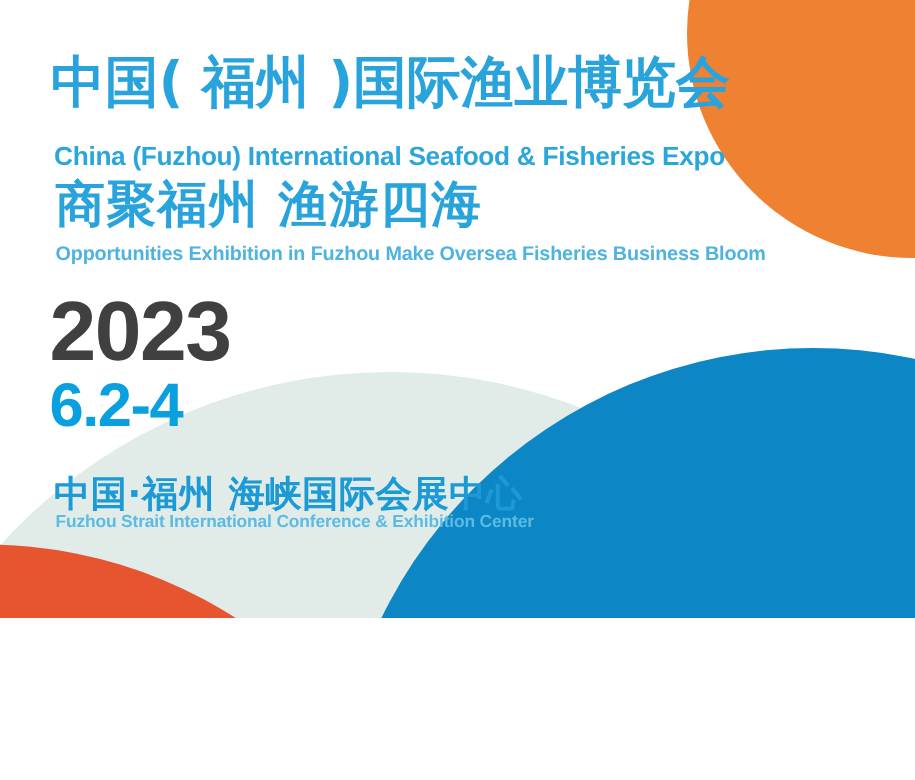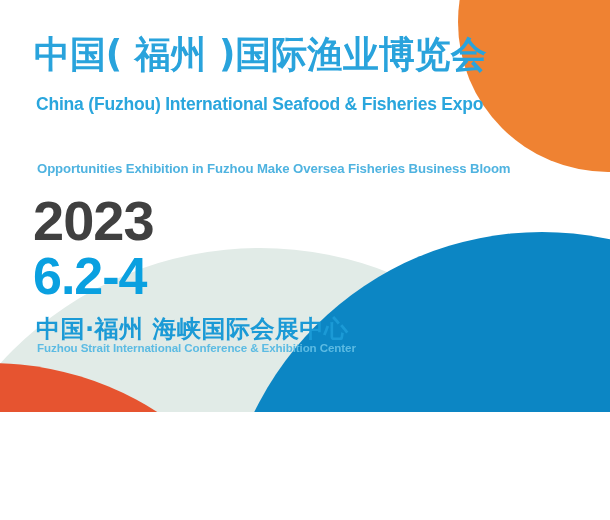--- a/index.html
+++ b/index.html
@@ -117,21 +117,21 @@
     font-size: 56px;
     font-weight: bold;
     color: #404040;
     letter-spacing: -1px;
     line-height: 1;
   }
 
   #dates {
     left: 33px;
     top: 250px;
-    font-size: 52px;
+    font-size: 41px;
     font-weight: bold;
     color: #0aa0e0;
     letter-spacing: -1px;
     line-height: 1;
   }
 
   #venue-cn {
     left: 36px;
     top: 313px;
     font-size: 24px;
@@ -182,20 +182,21 @@
   <div class="shape" id="shape-mint-circle"></div>
   <div class="shape" id="shape-red-circle"></div>
   <div class="shape" id="shape-blue-circle"></div>
 
   <div id="content">
 
     <div class="txt" id="title-cn">中国( 福州 )国际渔业博览会</div>
 
     <div class="txt" id="title-en">China (Fuzhou) International Seafood &amp; Fisheries Expo</div>
 
+    <div class="txt" id="slogan-cn">商聚福州  渔游四海</div>
 
     <div class="txt" id="slogan-en">Opportunities Exhibition in Fuzhou Make Oversea Fisheries Business Bloom</div>
 
     <div class="txt" id="year">2023</div>
 
     <div class="txt" id="dates">6.2-4</div>
 
     <div class="txt" id="venue-cn">中国·福州 海峡国际会展中心</div>
 
     <div class="txt" id="venue-en">Fuzhou Strait International Conference &amp; Exhibition Center</div>

